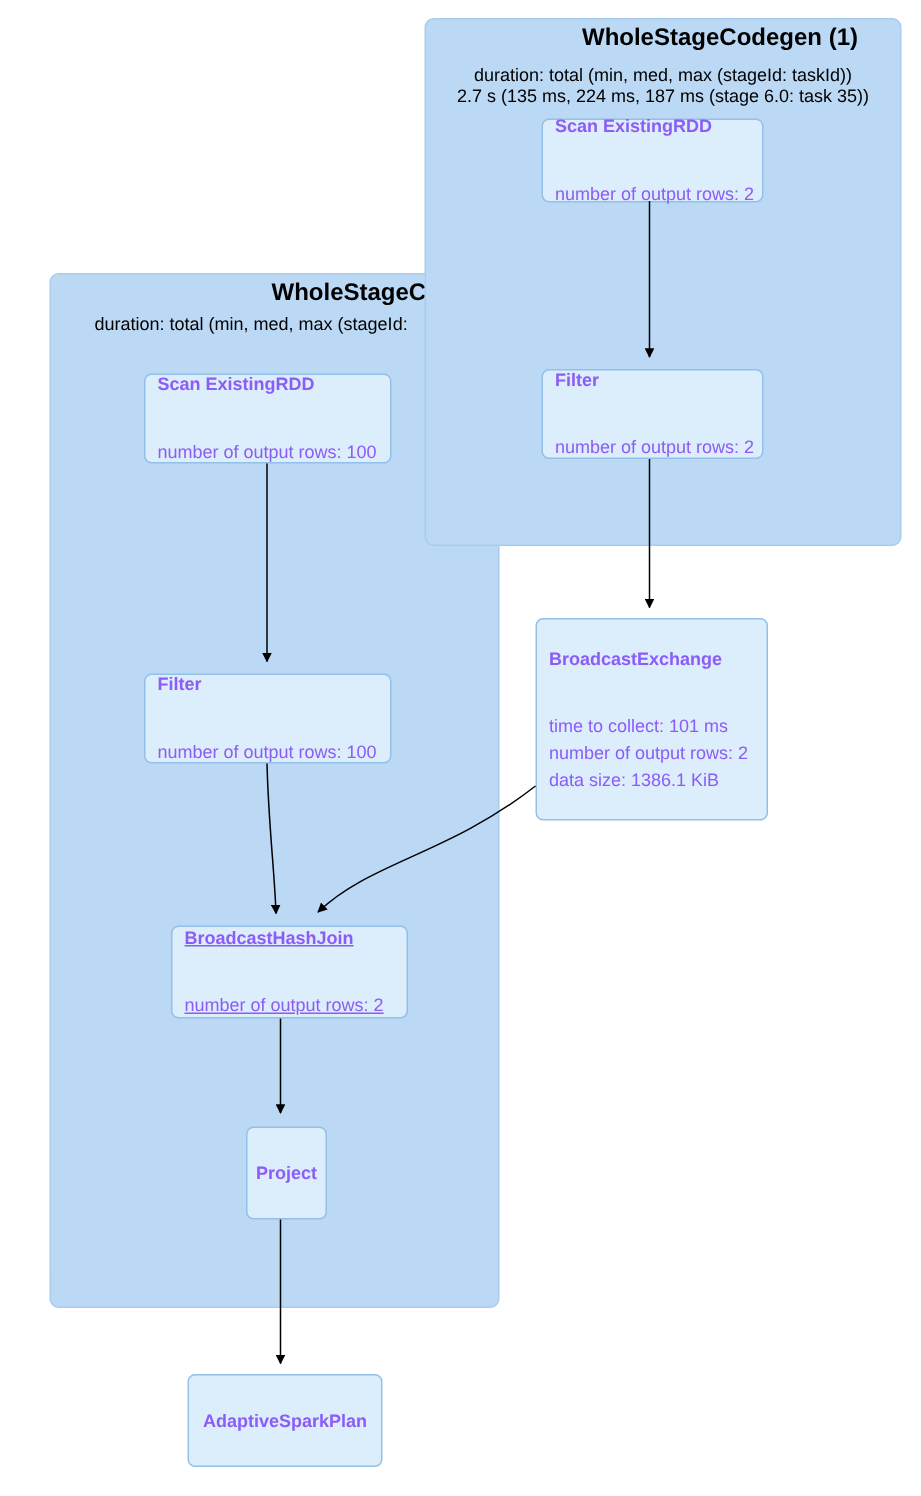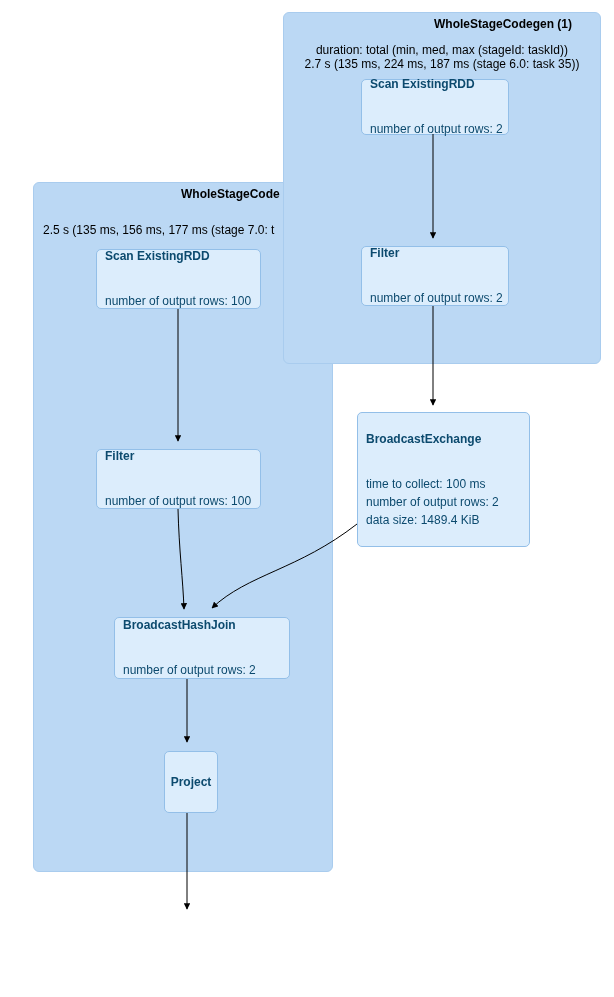--- a/index.html
+++ b/index.html
@@ -17,21 +17,21 @@
   }
   .cluster {
     position: absolute;
     background: var(--cluster-fill, #BBD8F4);
     border: 1px solid var(--cluster-border, #A9CCEE);
     border-radius: 6px;
     box-sizing: border-box;
   }
   .cluster-label {
     position: absolute;
-    font-size: 12px;
+    font-size: 16px;
     font-weight: bold;
     color: #000;
     white-space: nowrap;
   }
   .dur {
     position: absolute;
     font-size: 12px;
     color: #000;
     white-space: nowrap;
     line-height: 14px;
@@ -42,21 +42,21 @@
     text-align: center;
   }
   .node {
     position: absolute;
     background: var(--node-fill, #DCEDFC);
     border: 1px solid var(--node-border, #93BFE8);
     border-radius: 5px;
     box-sizing: border-box;
     padding: 8px;
     font-size: 12px;
-    color: #0c4a6e;
+    color: #8b5cf6;
     display: flex;
     flex-direction: column;
     justify-content: center;
   }
   .node .title {
     font-weight: bold;
     line-height: 16px;
     white-space: nowrap;
   }
   .node .metrics {
@@ -86,37 +86,37 @@
   .z1 { z-index: 1; }
   .z2 { z-index: 2; }
 </style>
 </head>
 <body>
 
 <div class="canvas">
 
   <div class="cluster z1" style="left:33px; top:182px; width:300px; height:690px;">
     <div class="cluster-label" style="left:147px; top:4px;">WholeStageCode</div>
-    <div class="dur" style="left:9px; top:40px;">2.5 s (135 ms, 156 ms, 177 ms (stage 7.0: t</div>
+    <div class="dur" style="left:29px; top:26px;">duration: total (min, med, max (stageId:</div>
 
     <div class="node" style="left:62px; top:66px; width:165px; height:60px;">
       <div class="title">Scan ExistingRDD</div>
       <div class="metrics">
         <div>number of output rows: 100</div>
       </div>
     </div>
 
     <div class="node" style="left:62px; top:266px; width:165px; height:60px;">
       <div class="title">Filter</div>
       <div class="metrics">
         <div>number of output rows: 100</div>
       </div>
     </div>
 
-    <div class="node" style="left:80px; top:434px; width:176px; height:62px;">
+    <div class="node" style="left:80px; top:434px; width:158px; height:62px;text-decoration:underline;">
       <div class="title">BroadcastHashJoin</div>
       <div class="metrics">
         <div>number of output rows: 2</div>
       </div>
     </div>
 
     <div class="node center" style="left:130px; top:568px; width:54px; height:62px;">
       <div class="title">Project</div>
     </div>
   </div>
@@ -134,29 +134,32 @@
     </div>
 
     <div class="node" style="left:77px; top:233px; width:148px; height:60px;">
       <div class="title">Filter</div>
       <div class="metrics">
         <div>number of output rows: 2</div>
       </div>
     </div>
   </div>
 
-  <div class="node z2" style="left:357px; top:412px; width:173px; height:135px;">
+  <div class="node z2" style="left:357px; top:412px; width:155px; height:135px;">
     <div class="title">BroadcastExchange</div>
     <div class="metrics">
-      <div>time to collect: 100 ms</div>
+      <div>time to collect: 101 ms</div>
       <div>number of output rows: 2</div>
-      <div>data size: 1489.4 KiB</div>
+      <div>data size: 1386.1 KiB</div>
     </div>
   </div>
 
+  <div class="node center z2" style="left:125px; top:916px; width:130px; height:62px;">
+    <div class="title">AdaptiveSparkPlan</div>
+  </div>
 
   <svg class="edge-layer" width="614" height="997" viewBox="0 0 614 997">
     <defs>
       <marker id="arrow" viewBox="0 0 10 10" refX="9" refY="5" markerWidth="6.5" markerHeight="6.5" orient="auto-start-reverse">
         <path d="M0,0 L10,5 L0,10 z" fill="#000"></path>
       </marker>
     </defs>
     <path class="edge" d="M433,134 L433,238" marker-end="url(#arrow)"></path>
     <path class="edge" d="M433,306 L433,405" marker-end="url(#arrow)"></path>
     <path class="edge" d="M178,309 L178,441" marker-end="url(#arrow)"></path>

